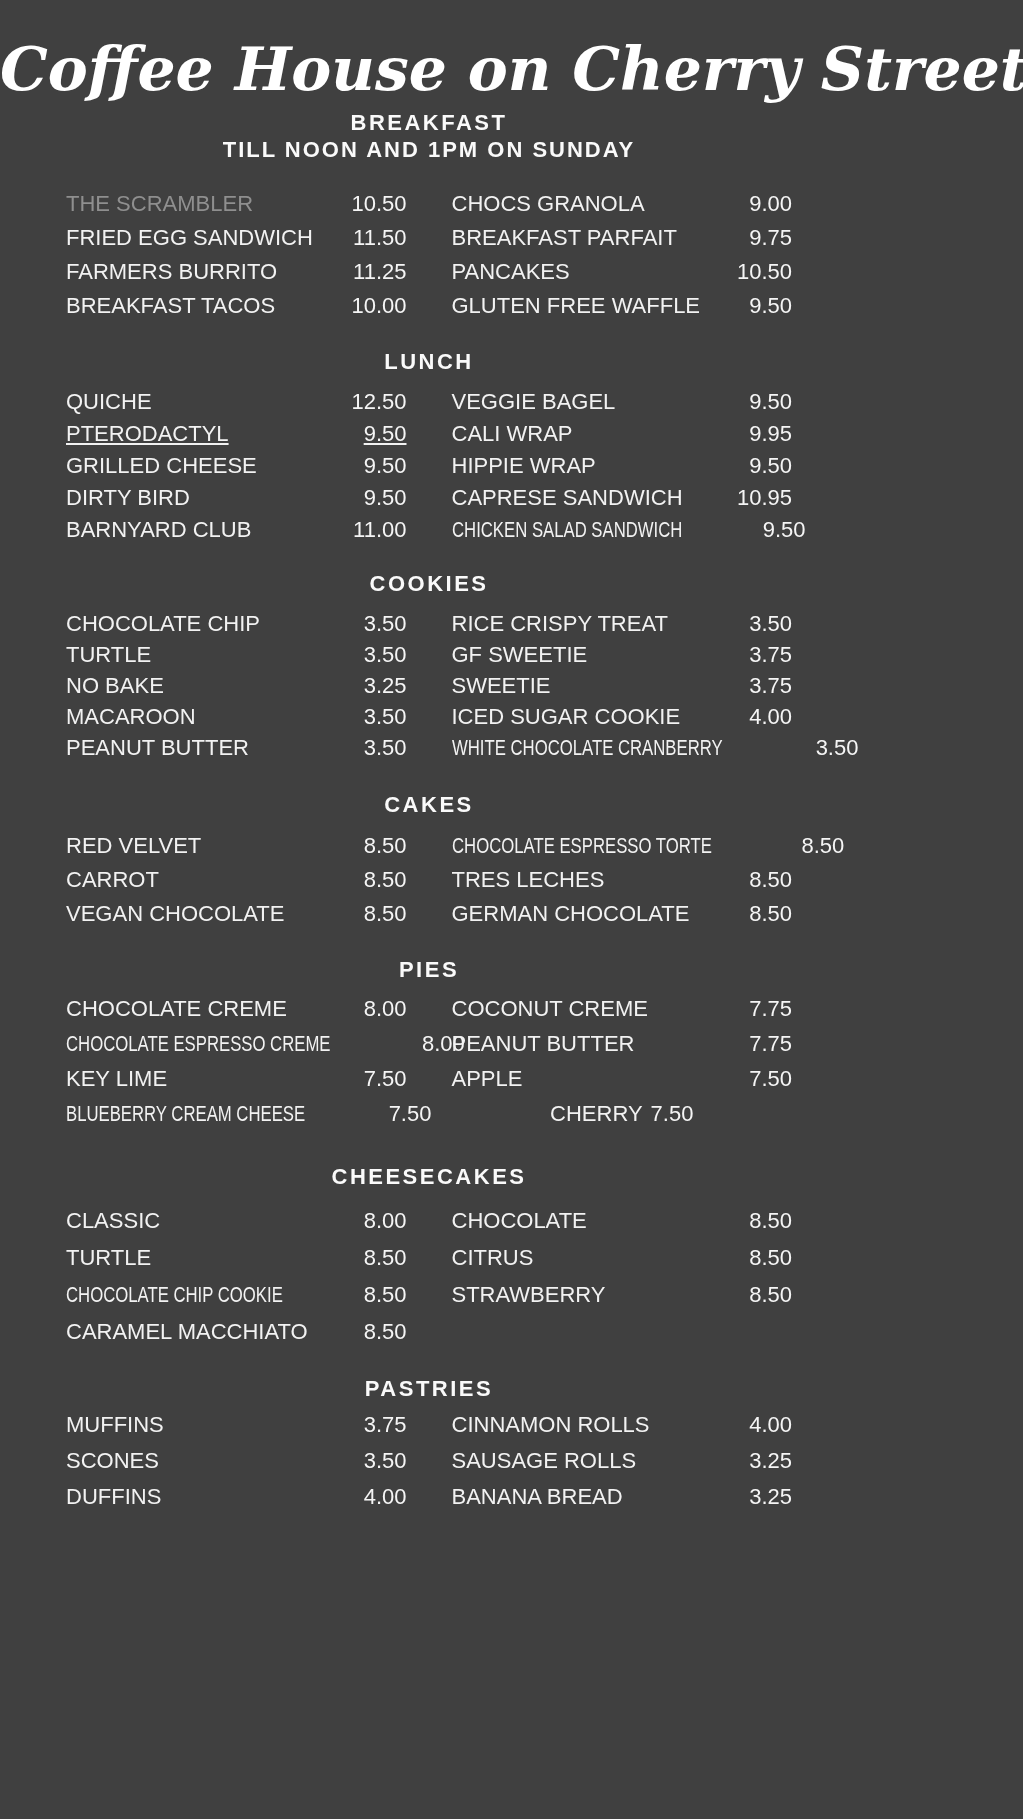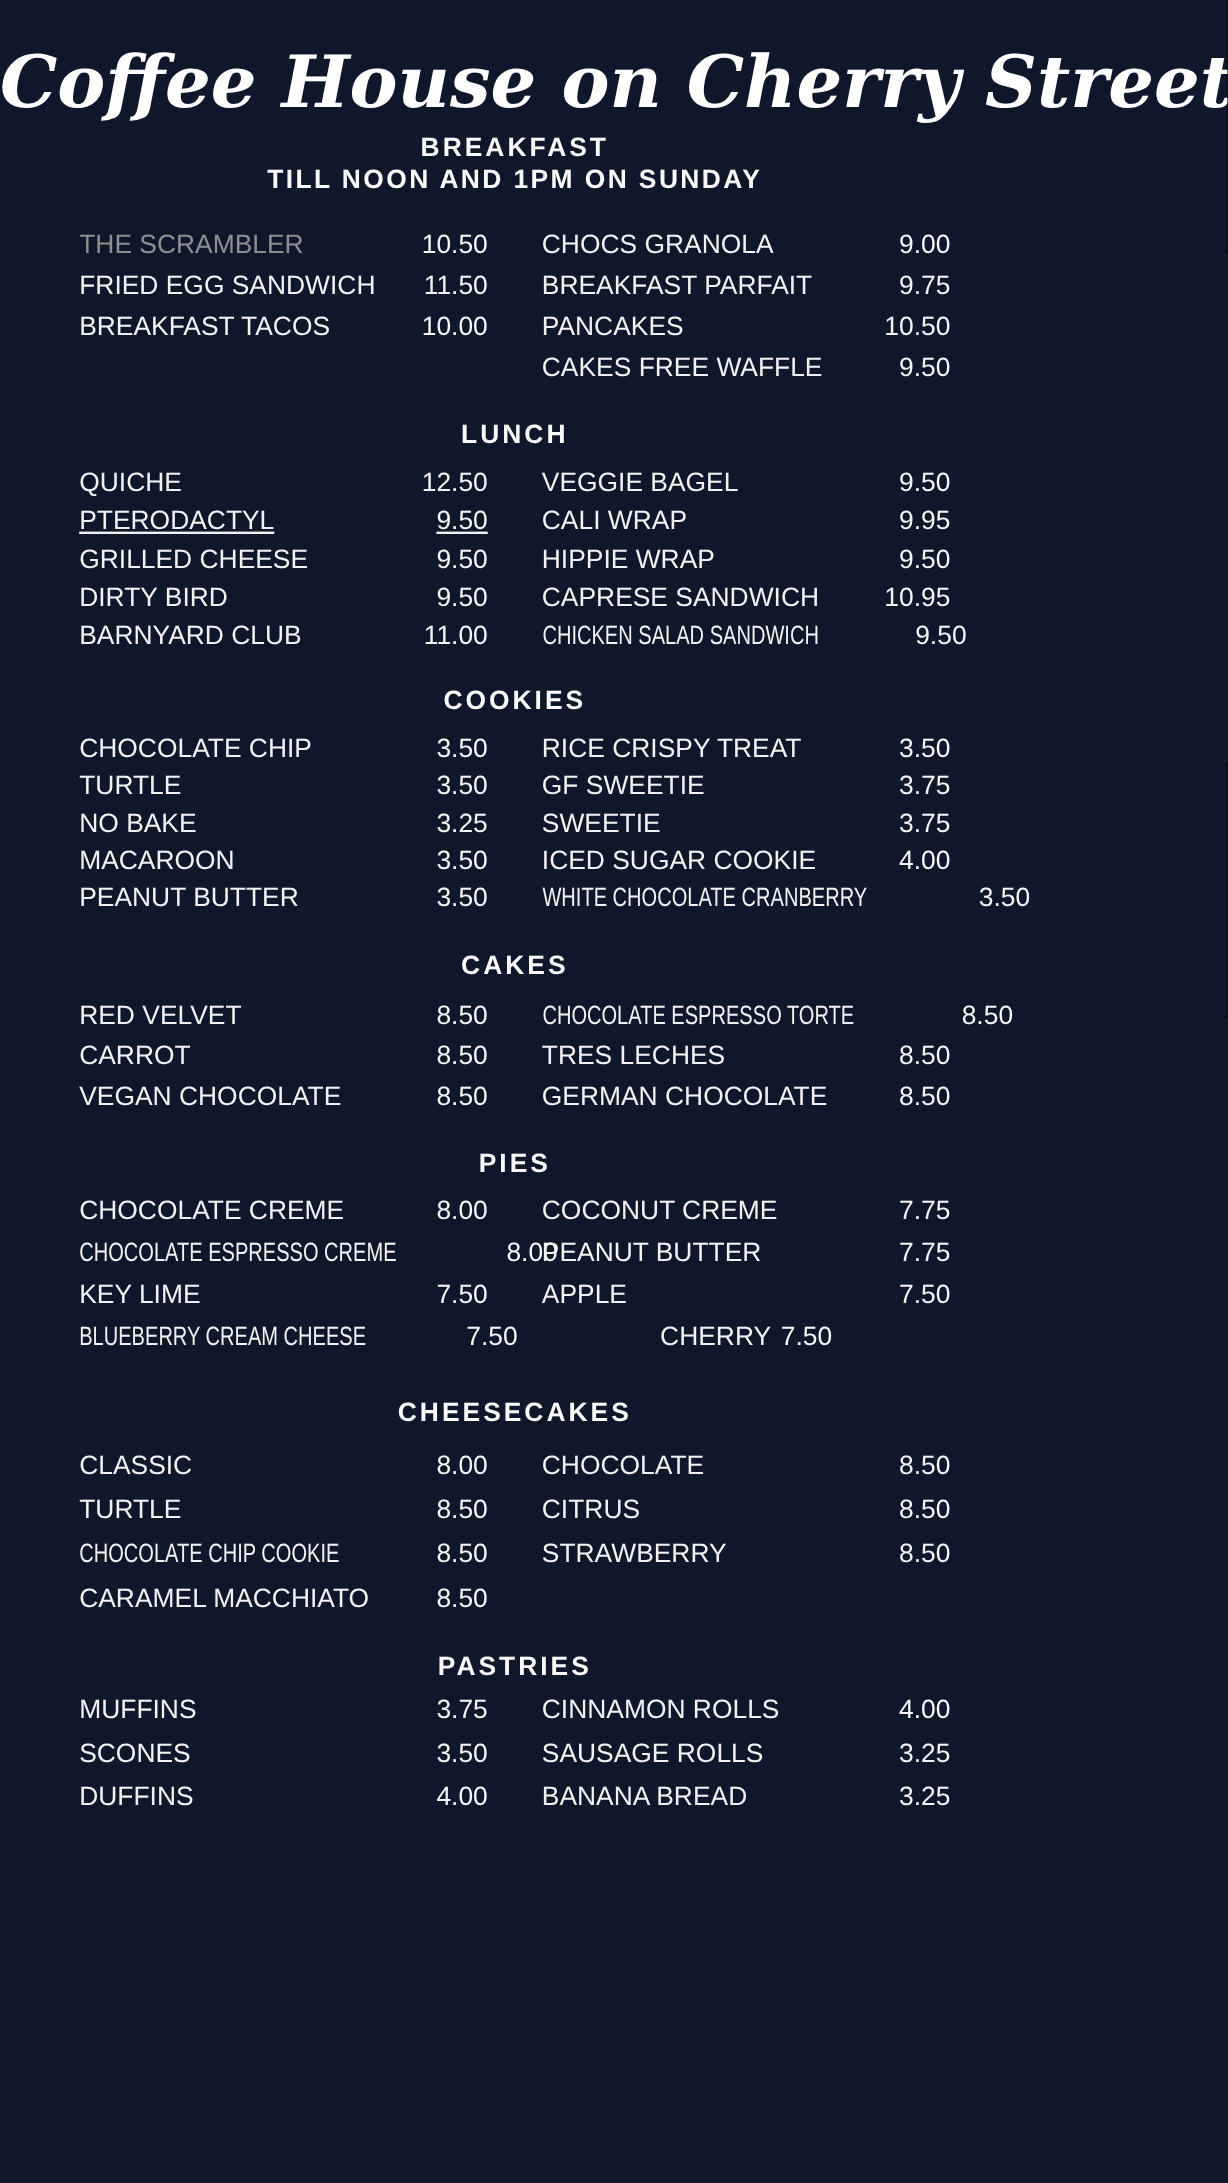--- a/index.html
+++ b/index.html
@@ -4,21 +4,21 @@
 <style>
   html, body {
     margin: 0;
     padding: 0;
     background: #000000;
   }
   .page {
     position: relative;
     width: 1023px;
     height: 1819px;
-    background: #0f172a;
+    background: #404040;
     color: #f2f2f2;
     font-family: "Liberation Sans", sans-serif;
     overflow: hidden;
   }
   .title {
     padding-top: 26px;
     width: 890px;
     text-align: center;
     font-family: "DejaVu Serif", serif;
     font-style: italic;
@@ -97,39 +97,43 @@
           <div class="col">
             <div class="row" style="height: 34px;">
               <span class="item-name muted">THE SCRAMBLER</span>
               <span class="item-price">10.50</span>
             </div>
             <div class="row" style="height: 34px;">
               <span class="item-name">FRIED EGG SANDWICH</span>
               <span class="item-price">11.50</span>
             </div>
             <div class="row" style="height: 34px;">
+              <span class="item-name">FARMERS BURRITO</span>
+              <span class="item-price">11.25</span>
+            </div>
+            <div class="row" style="height: 34px;">
               <span class="item-name">BREAKFAST TACOS</span>
               <span class="item-price">10.00</span>
             </div>
           </div>
           <div class="col">
             <div class="row" style="height: 34px;">
               <span class="item-name">CHOCS GRANOLA</span>
               <span class="item-price">9.00</span>
             </div>
             <div class="row" style="height: 34px;">
               <span class="item-name">BREAKFAST PARFAIT</span>
               <span class="item-price">9.75</span>
             </div>
             <div class="row" style="height: 34px;">
               <span class="item-name">PANCAKES</span>
               <span class="item-price">10.50</span>
             </div>
             <div class="row" style="height: 34px;">
-              <span class="item-name">CAKES FREE WAFFLE</span>
+              <span class="item-name">GLUTEN FREE WAFFLE</span>
               <span class="item-price">9.50</span>
             </div>
           </div>
         </div>
       </section>
       <section style="margin-top: 24px;">
         <div class="section-header">LUNCH</div>
         <div class="cols" style="margin-top: 16px;">
           <div class="col">
             <div class="row" style="height: 32px;">

